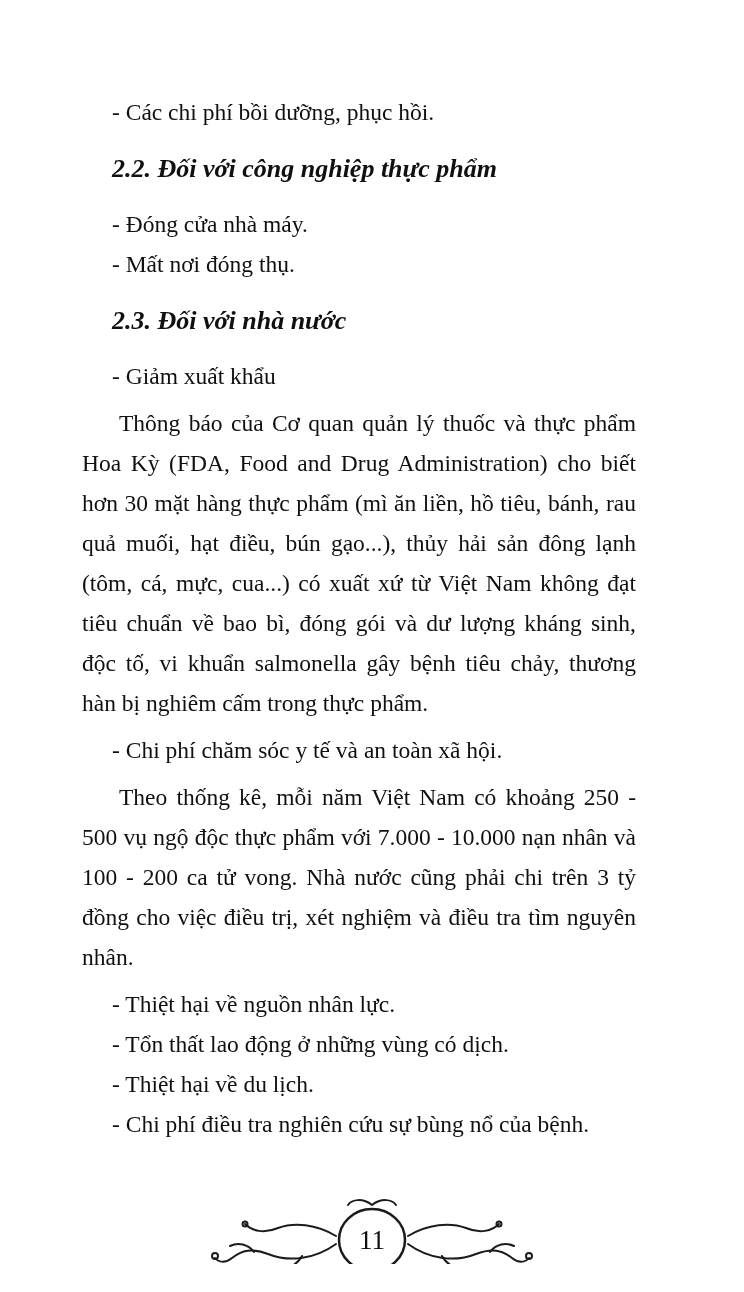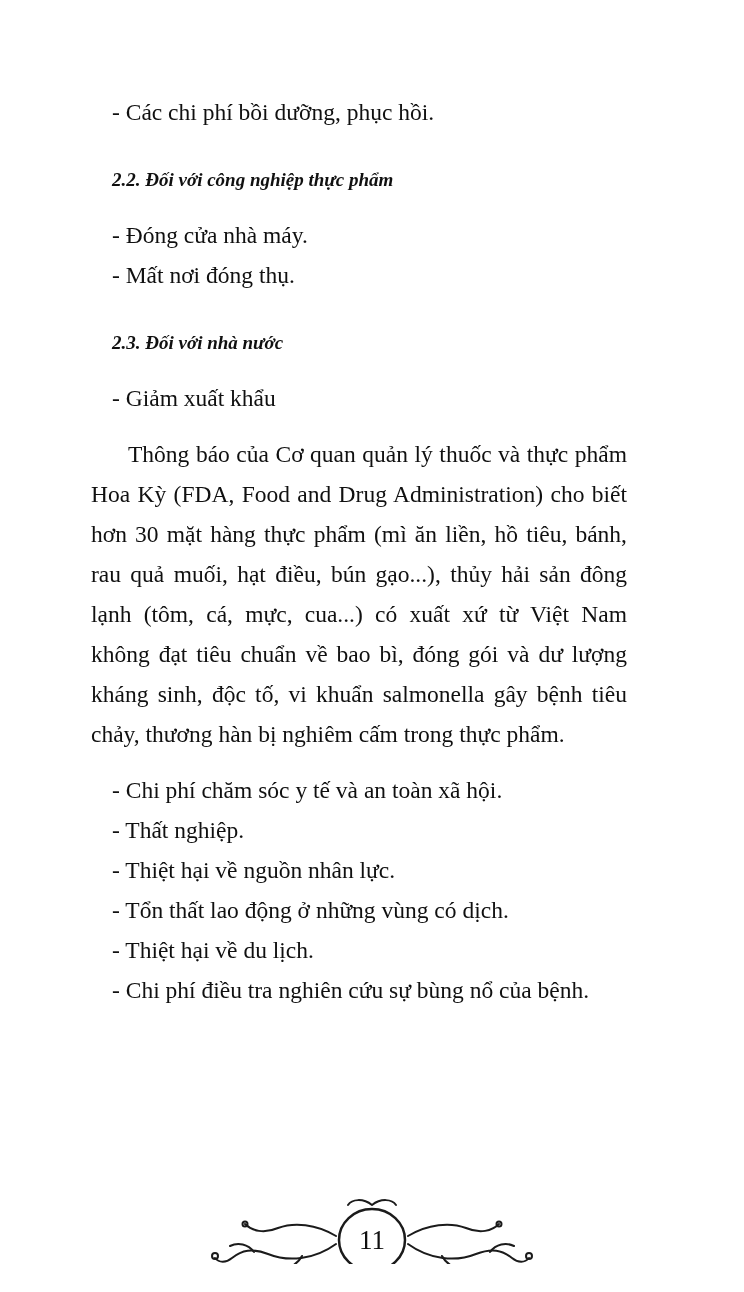--- a/index.html
+++ b/index.html
@@ -21,28 +21,28 @@
   .content {
     width: 100%;
   }
   .bullet {
     margin: 0 0 0 37px;
     font-size: 23.5px;
     line-height: 40px;
     white-space: nowrap;
   }
   .heading {
-    margin: 28px 0 15px 37px;
-    font-size: 19px;
+    margin: 17px 0 15px 37px;
+    font-size: 26px;
     line-height: 40px;
     font-weight: bold;
     font-style: italic;
   }
   .para {
-    margin: 16px;
+    margin: 7px;
     font-size: 23.5px;
     line-height: 40px;
     text-align: justify;
     text-indent: 37px;
   }
   .footer {
     position: absolute;
     left: 50%;
     top: 1188px;
     transform: translateX(-50%);
@@ -65,22 +65,22 @@
     <p class="bullet">- Mất nơi đóng thụ.</p>
 
     <h3 class="heading">2.3. Đối với nhà nước</h3>
 
     <p class="bullet">- Giảm xuất khẩu</p>
 
     <p class="para">Thông báo của Cơ quan quản lý thuốc và thực phẩm Hoa Kỳ (FDA, Food and Drug Administration) cho biết hơn 30 mặt hàng thực phẩm (mì ăn liền, hồ tiêu, bánh, rau quả muối, hạt điều, bún gạo...), thủy hải sản đông lạnh (tôm, cá, mực, cua...) có xuất xứ từ Việt Nam không đạt tiêu chuẩn về bao bì, đóng gói và dư lượng kháng sinh, độc tố, vi khuẩn salmonella gây bệnh tiêu chảy, thương hàn bị nghiêm cấm trong thực phẩm.</p>
 
     <p class="bullet">- Chi phí chăm sóc y tế và an toàn xã hội.</p>
 
+    <p class="para">Theo thống kê, mỗi năm Việt Nam có khoảng 250 - 500 vụ ngộ độc thực phẩm với 7.000 - 10.000 nạn nhân và 100 - 200 ca tử vong. Nhà nước cũng phải chi trên 3 tỷ đồng cho việc điều trị, xét nghiệm và điều tra tìm nguyên nhân.</p>
 
-    <p class="bullet">- Thất nghiệp.</p>
     <p class="bullet">- Thiệt hại về nguồn nhân lực.</p>
     <p class="bullet">- Tổn thất lao động ở những vùng có dịch.</p>
     <p class="bullet">- Thiệt hại về du lịch.</p>
     <p class="bullet">- Chi phí điều tra nghiên cứu sự bùng nổ của bệnh.</p>
 
   </div>
 
   <div class="footer">
     <svg width="340" height="104" viewBox="0 0 340 104">
       <g fill="none" stroke="#1b1b1b" stroke-width="2" stroke-linecap="round">

